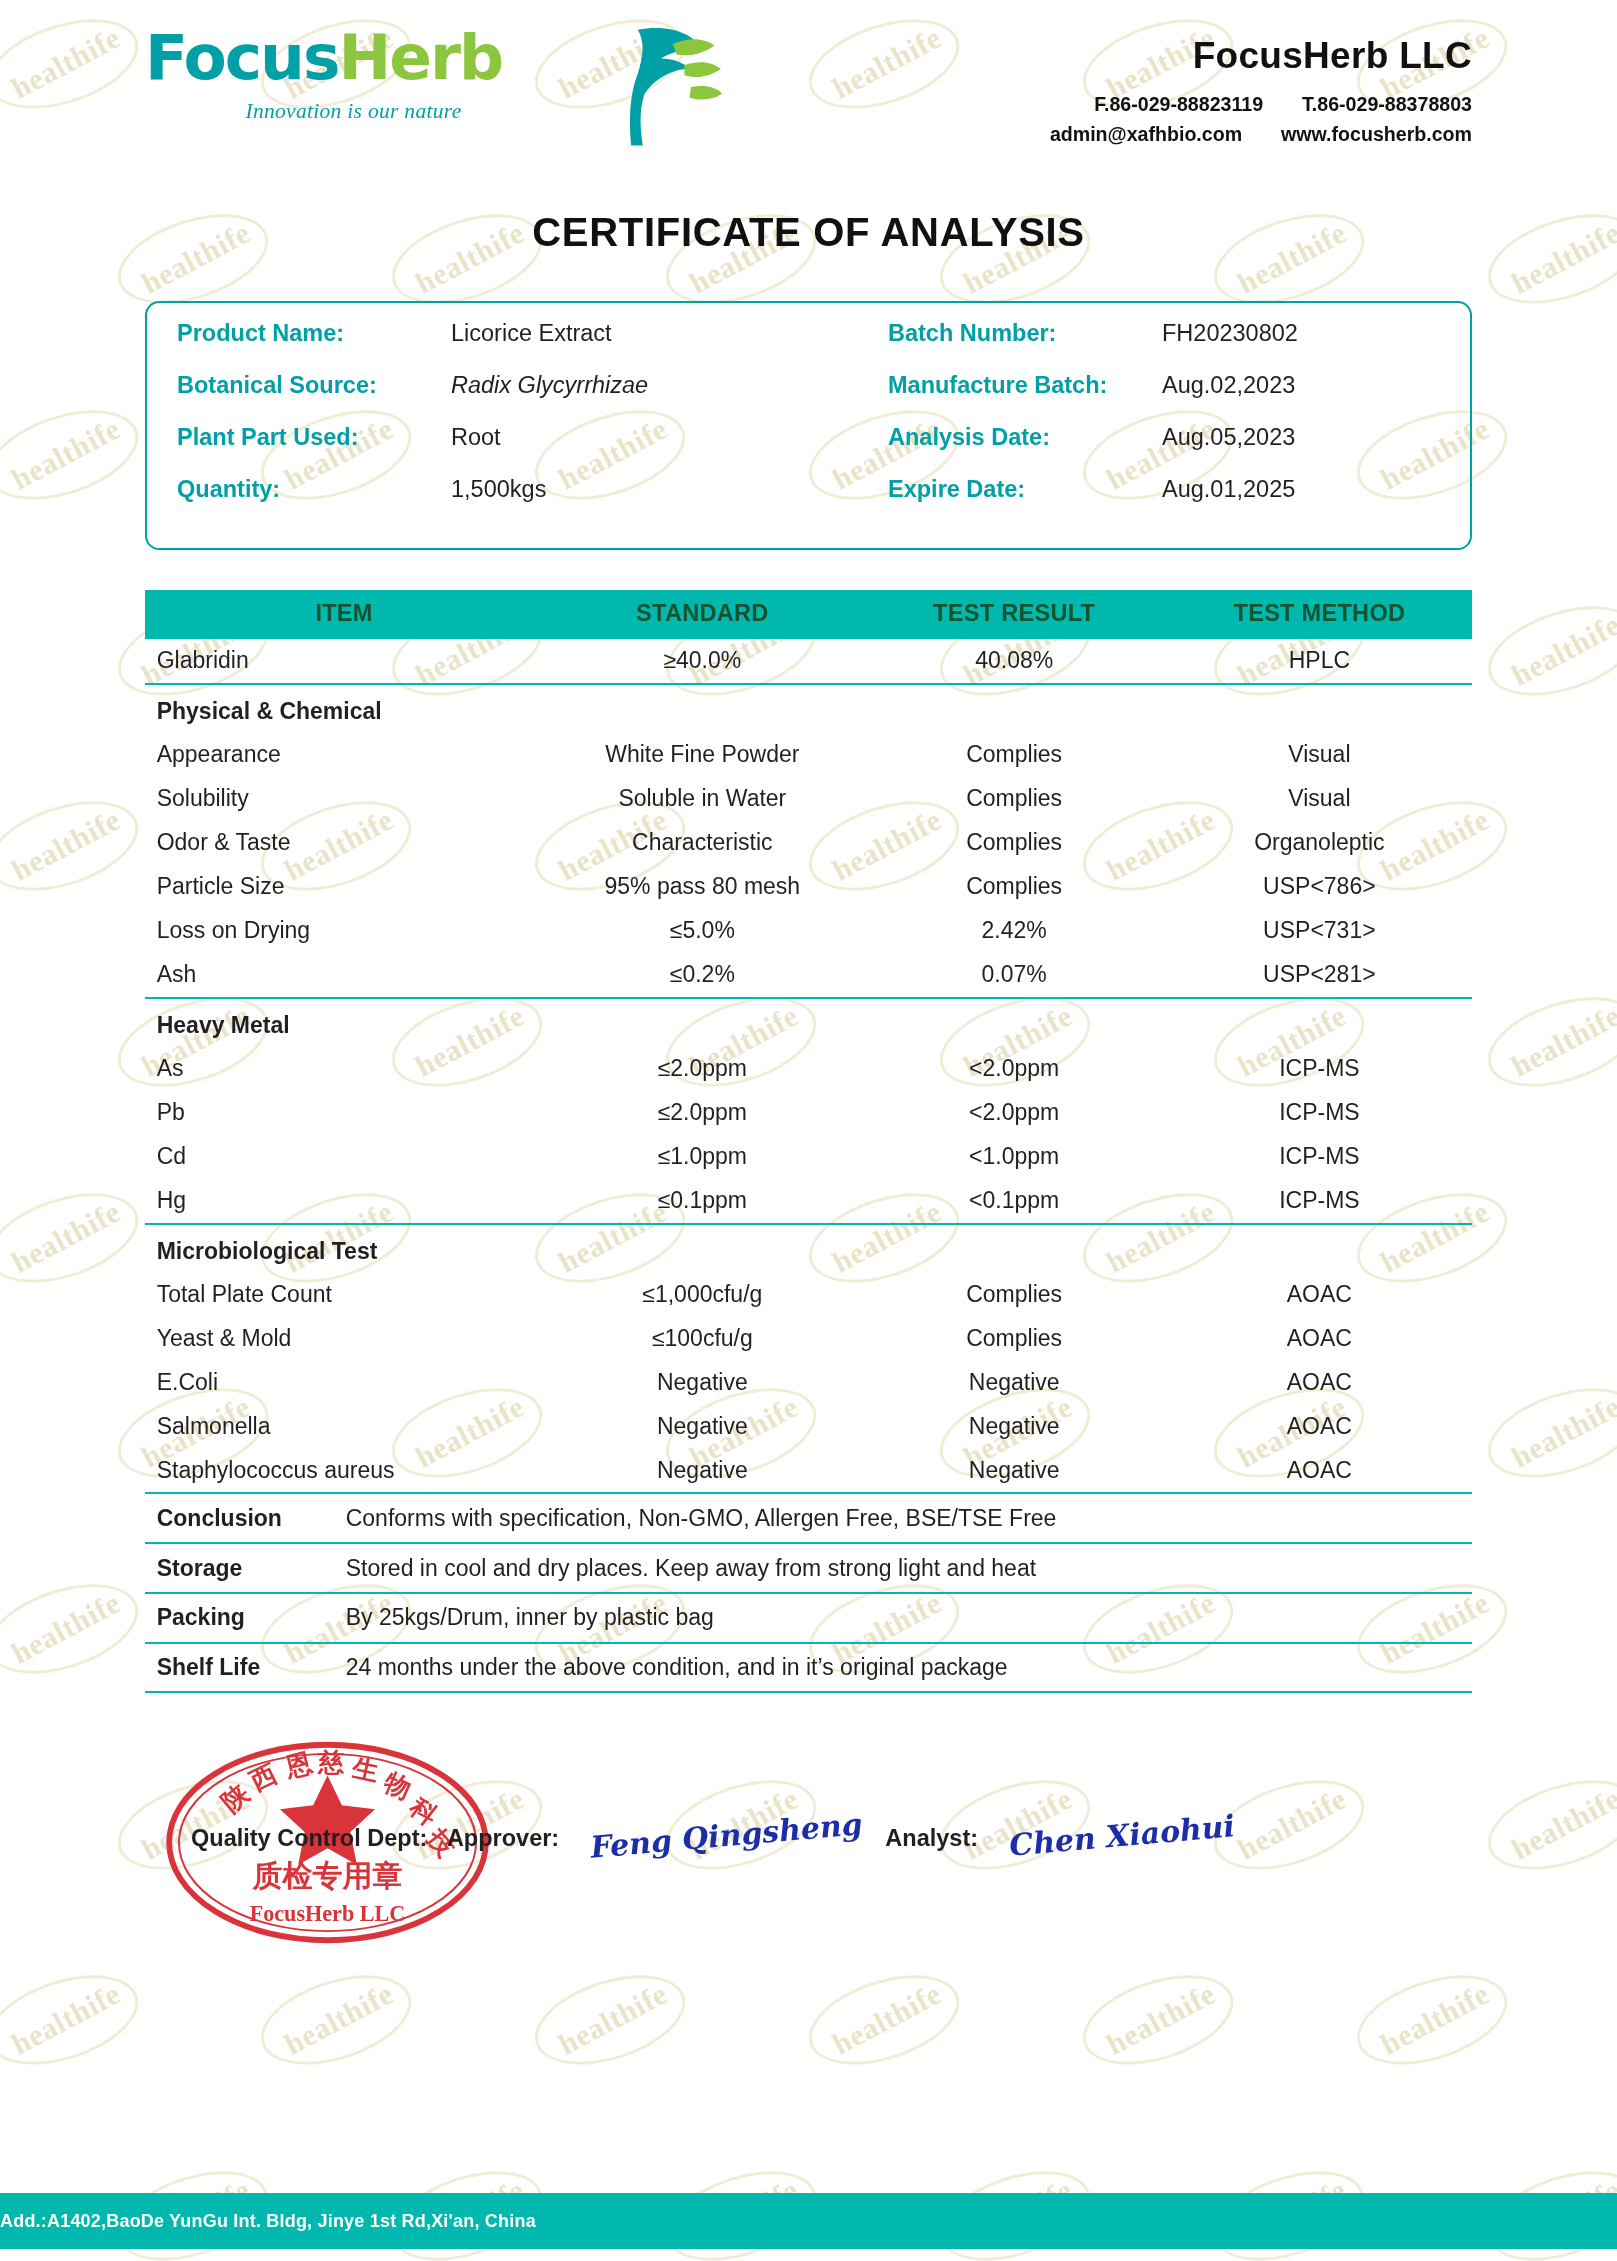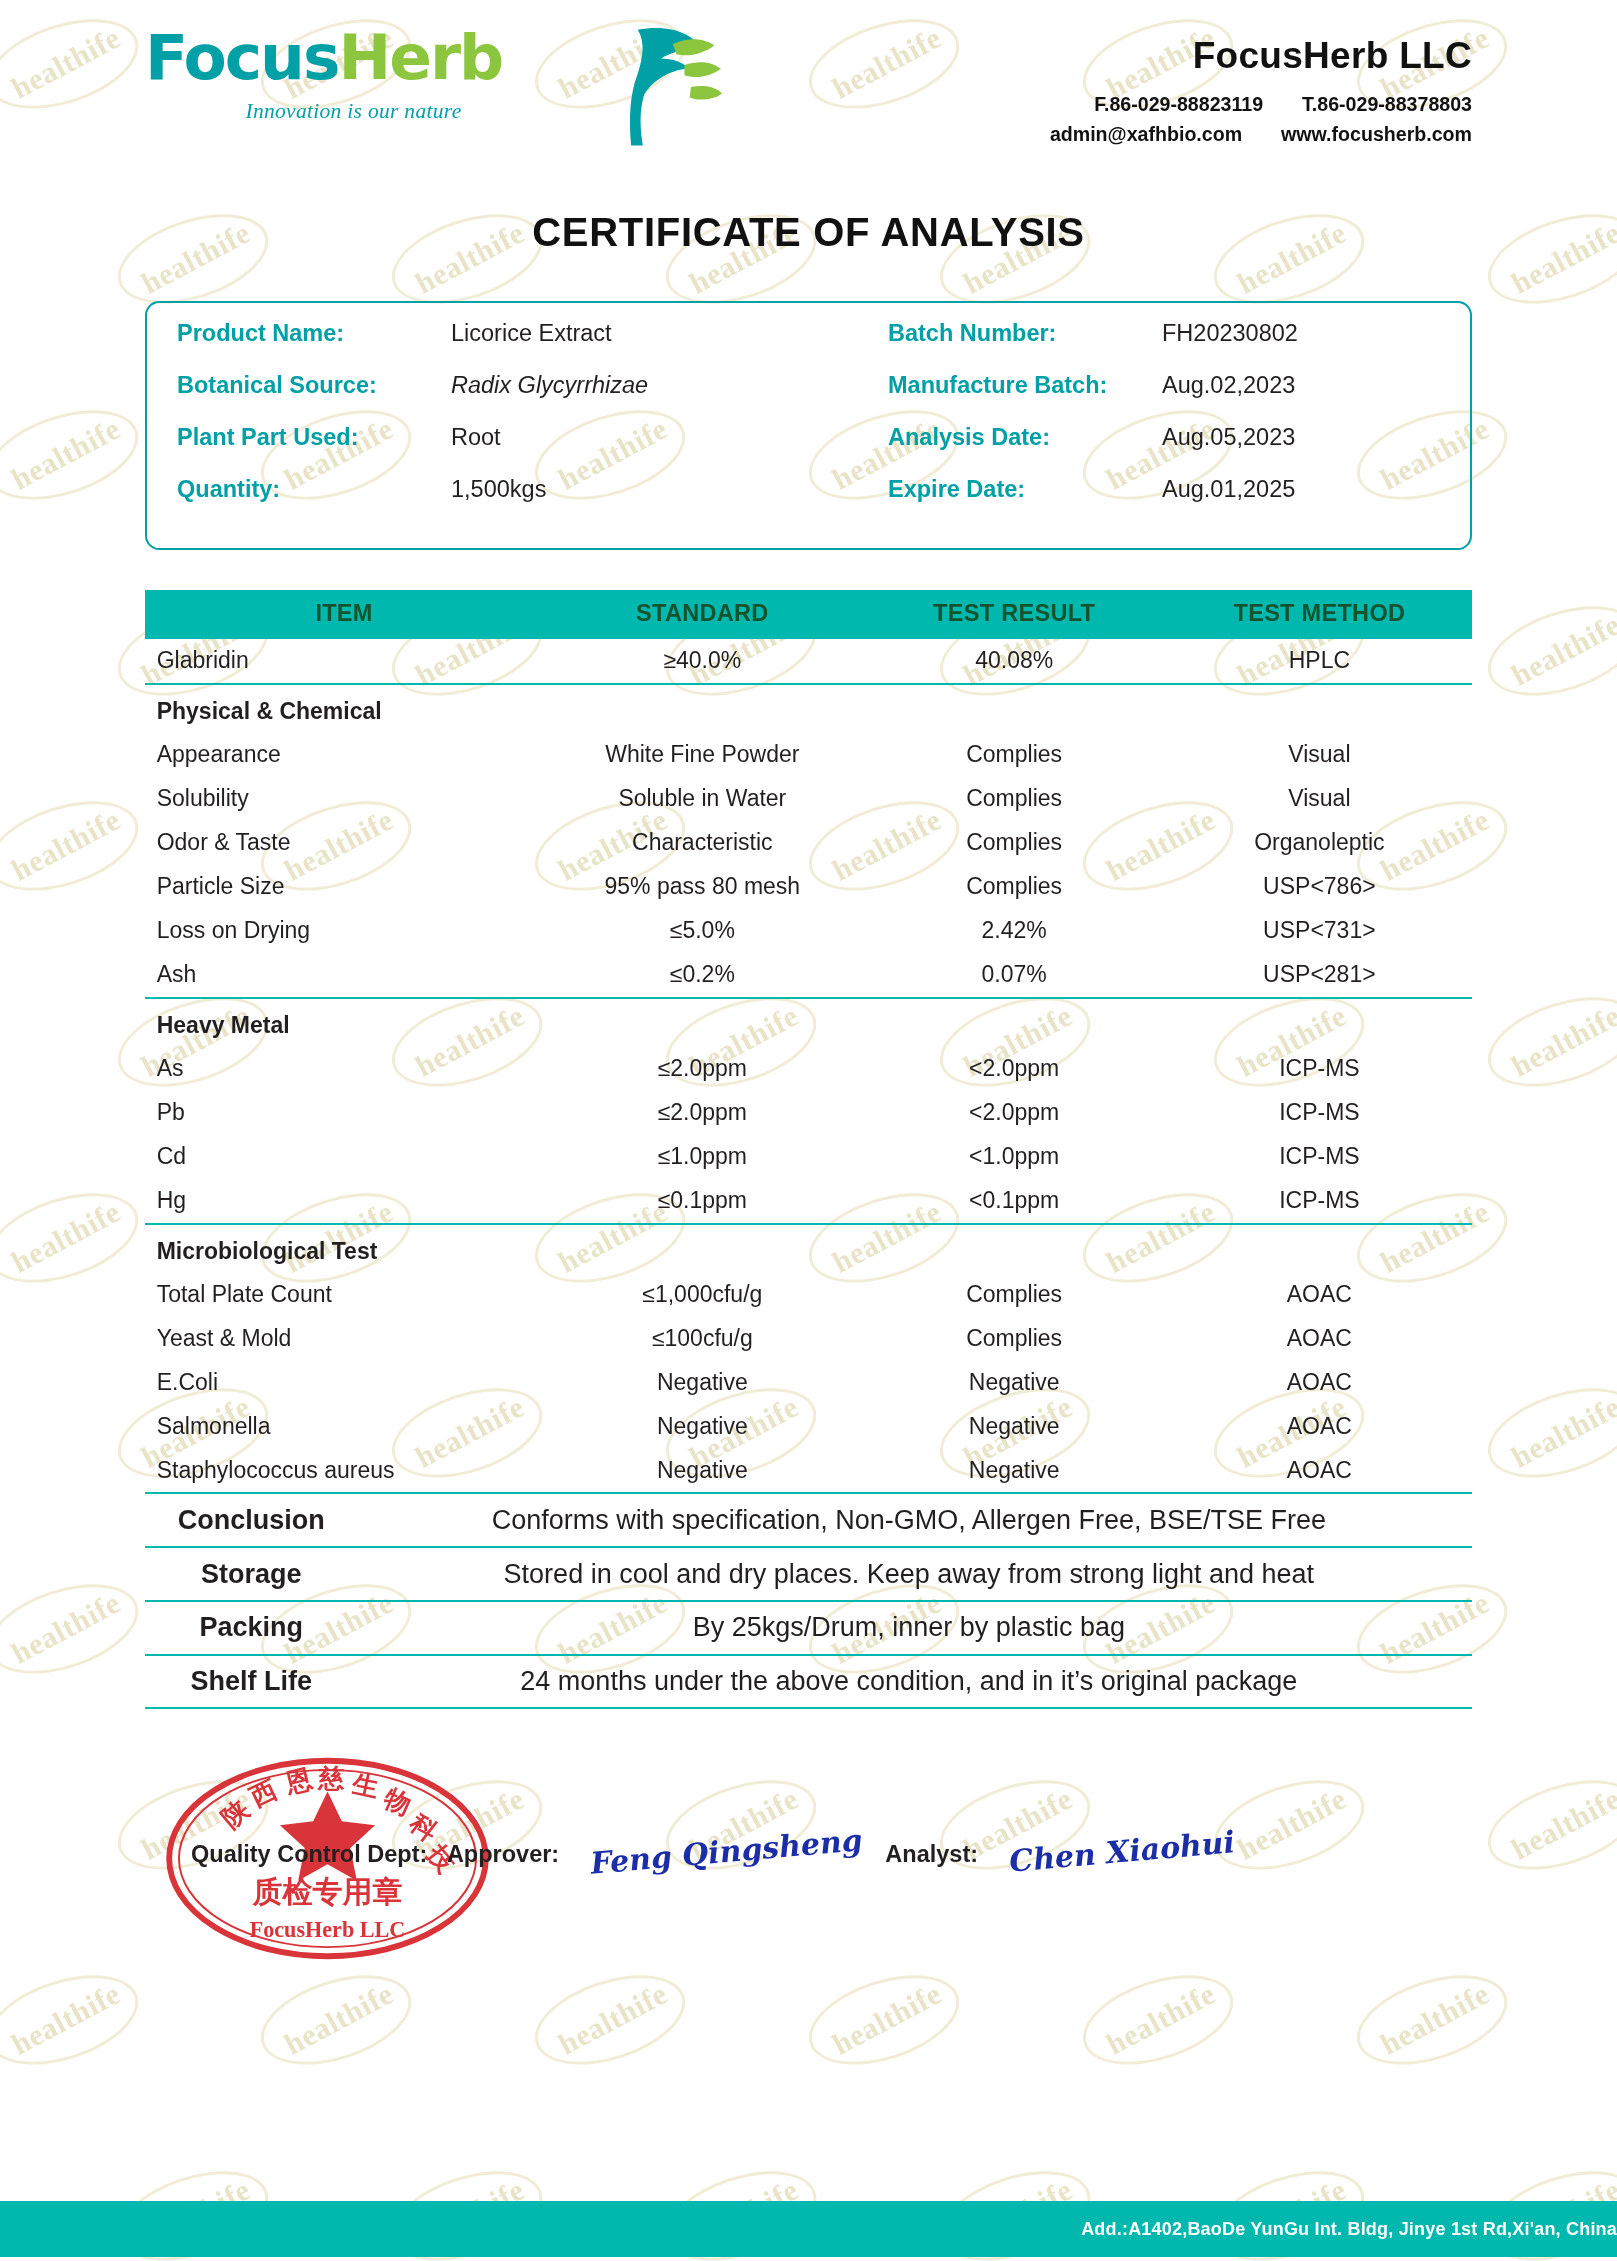--- a/index.html
+++ b/index.html
@@ -191,22 +191,21 @@
     padding-left: 11.7px;
     padding-top: 13px;
     padding-bottom: 7.8px;
   }
   tr.rule-bottom td { border-bottom: 2px solid #00b8ae; }
 
   
   .note-table {
     width: 100%;
     border-collapse: collapse;
-    font-size: 27px;
-    text-align: center;
+    font-size: 23px;
   }
   .note-table td {
     padding: 10.4px 0 10.4px 0;
     border-bottom: 2px solid #00b8ae;
   }
   .note-label {
     font-weight: bold;
     width: 189px;
     padding-left: 11.7px !important;
   }
@@ -245,30 +244,30 @@
     top: -6.5px;
     width: 339px;
     height: 215px;
     pointer-events: none;
   }
 
   
   .bottom-bar {
     position: absolute;
     left: 0;
-    bottom: 4px;
+    bottom: 12px;
     width: 1617px;
     height: 56px;
     background: #00b8ae;
     color: #ffffff;
     font-size: 18px;
     font-weight: bold;
     display: flex;
     align-items: center;
-    justify-content: flex-end;
+    justify-content: flex-start;
     letter-spacing: 0.2px;
     z-index: 3;
   }
 </style>
 </head>
 <body>
 
 <div class="watermark-layer" id="wm-layer">
     <div class="wm" style="left: 6.5px; top: 46px;">healthife</div>
     <div class="wm" style="left: 280px; top: 46px;">healthife</div>

